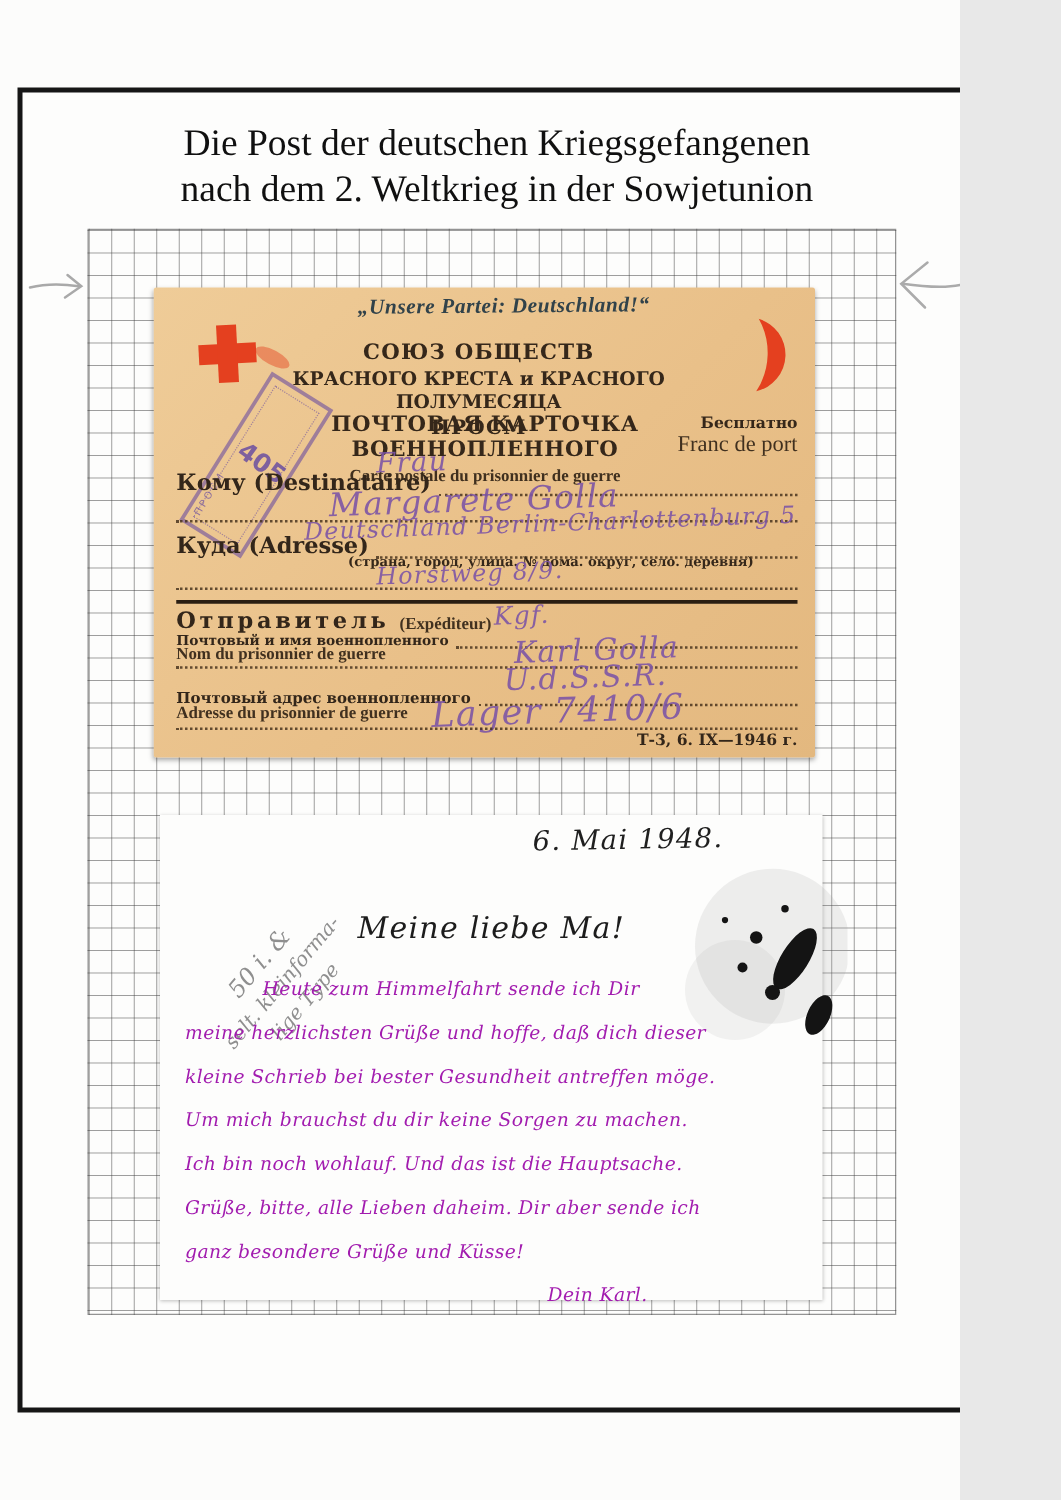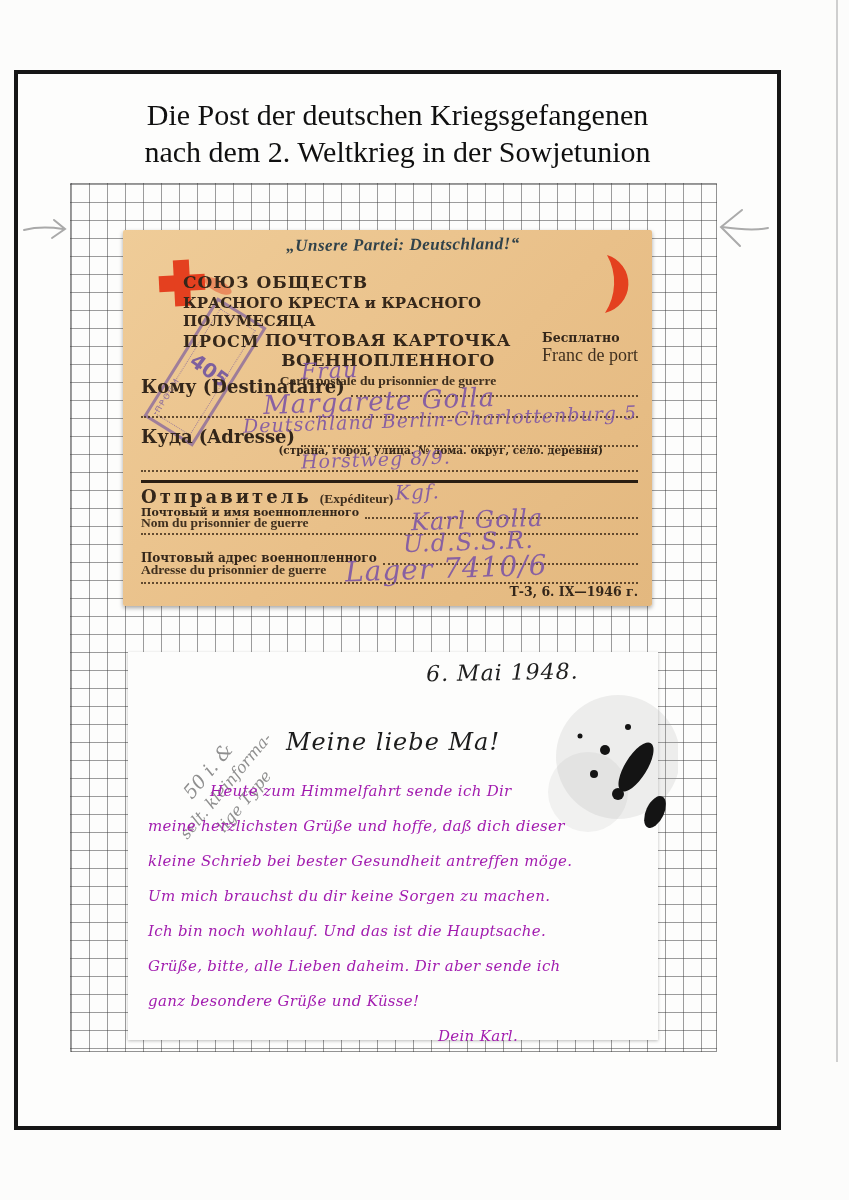--- a/index.html
+++ b/index.html
@@ -1,16 +1,16 @@
 <!DOCTYPE html>
 <html><head>
 <meta charset="utf-8">
 <style>
   html,body{margin:0;padding:0;background:#e8e8e8;}
-  .page{position:relative;width:849px;height:1200px;background:#fcfcfb;overflow:hidden;
+  .page{position:relative;width:768px;height:1200px;background:#fcfcfb;overflow:hidden;
         font-family:"Liberation Serif",serif;}
   .scan-edge{position:absolute;left:836px;top:0;width:2px;height:1062px;background:#cfcfcf;}
   .frame{position:absolute;left:14px;top:70px;width:767px;height:1060px;border:4px solid #161616;box-sizing:border-box;background:#fdfdfc;}
   .title{position:absolute;left:14px;top:96px;width:767px;text-align:center;color:#101010;
          font-size:30px;line-height:37px;font-family:"Liberation Serif",serif;}
   .grid-paper{position:absolute;left:70px;top:183px;width:647px;height:869px;box-sizing:border-box;
       border:1px solid rgba(60,60,60,.55);
       background-image:linear-gradient(to right, rgba(60,60,60,.5) 1px, transparent 1px),
                        linear-gradient(to bottom, rgba(60,60,60,.5) 1px, transparent 1px);
       background-size:18px 18px;}
@@ -28,29 +28,29 @@
   .pc-smear{position:absolute;left:80px;top:50px;width:30px;height:12px;background:rgba(228,64,31,.45);
       border-radius:50%;transform:rotate(28deg);}
   .pc-stamp{position:absolute;left:12px;top:113px;width:140px;height:58px;
       border:3px solid rgba(106,77,160,.6);transform:rotate(-58deg);box-sizing:border-box;}
   .pc-stamp-inner{position:absolute;left:5px;top:5px;right:5px;bottom:5px;
       border:1px dotted rgba(106,77,160,.55);}
   .pc-stamp-num{position:absolute;left:50px;top:17px;font-family:"DejaVu Sans",sans-serif;
       font-weight:bold;font-size:20px;color:rgba(106,77,160,.85);transform:rotate(94deg);}
   .pc-stamp-txt{position:absolute;left:8px;top:2px;font-size:8px;letter-spacing:2px;
       color:rgba(106,77,160,.7);font-family:"DejaVu Sans",sans-serif;}
-  .pc-org{position:absolute;left:60px;top:42px;width:400px;color:#35271a;
+  .pc-org{position:absolute;left:60px;top:42px;width:400px;text-align:center;color:#35271a;
       font-family:"DejaVu Serif",serif;font-weight:bold;}
   .pc-org .l1{font-size:17px;letter-spacing:1px;}
   .pc-org .l2{font-size:15px;margin-top:2px;}
   .pc-org .l3{font-size:16px;margin-top:2px;letter-spacing:1px;}
   .pc-type{position:absolute;left:90px;top:100px;width:350px;text-align:center;color:#35271a;}
   .pc-type .ru{font-family:"DejaVu Serif",serif;font-weight:bold;font-size:17px;letter-spacing:.5px;}
   .pc-type .fr{font-size:13.5px;margin-top:3px;font-weight:bold;color:#40301f;}
-  .pc-free{position:absolute;right:14px;top:100px;text-align:left;color:#35271a;}
+  .pc-free{position:absolute;right:14px;top:100px;text-align:right;color:#35271a;}
   .pc-free .ru{font-family:"DejaVu Serif",serif;font-weight:bold;font-size:12.5px;}
   .pc-free .fr{font-size:18px;color:#40301f;}
   .pc-crescent{position:absolute;left:470px;top:22px;}
   .row{position:absolute;left:18px;right:14px;display:flex;align-items:flex-end;color:#33261a;}
   .row .lbl{white-space:nowrap;}
   .dots{flex:1;border-bottom:2px dotted rgba(64,44,24,.8);height:15px;margin-left:6px;}
   .fullline{position:absolute;left:18px;right:14px;border-bottom:2px dotted rgba(64,44,24,.8);}
   .thickline{position:absolute;left:18px;right:14px;border-top:3px solid #2a1e12;}
   .lbl-md{font-family:"DejaVu Serif",serif;font-weight:bold;font-size:18px;}
   .lbl-sm{font-family:"DejaVu Serif",serif;font-weight:bold;font-size:11px;}

